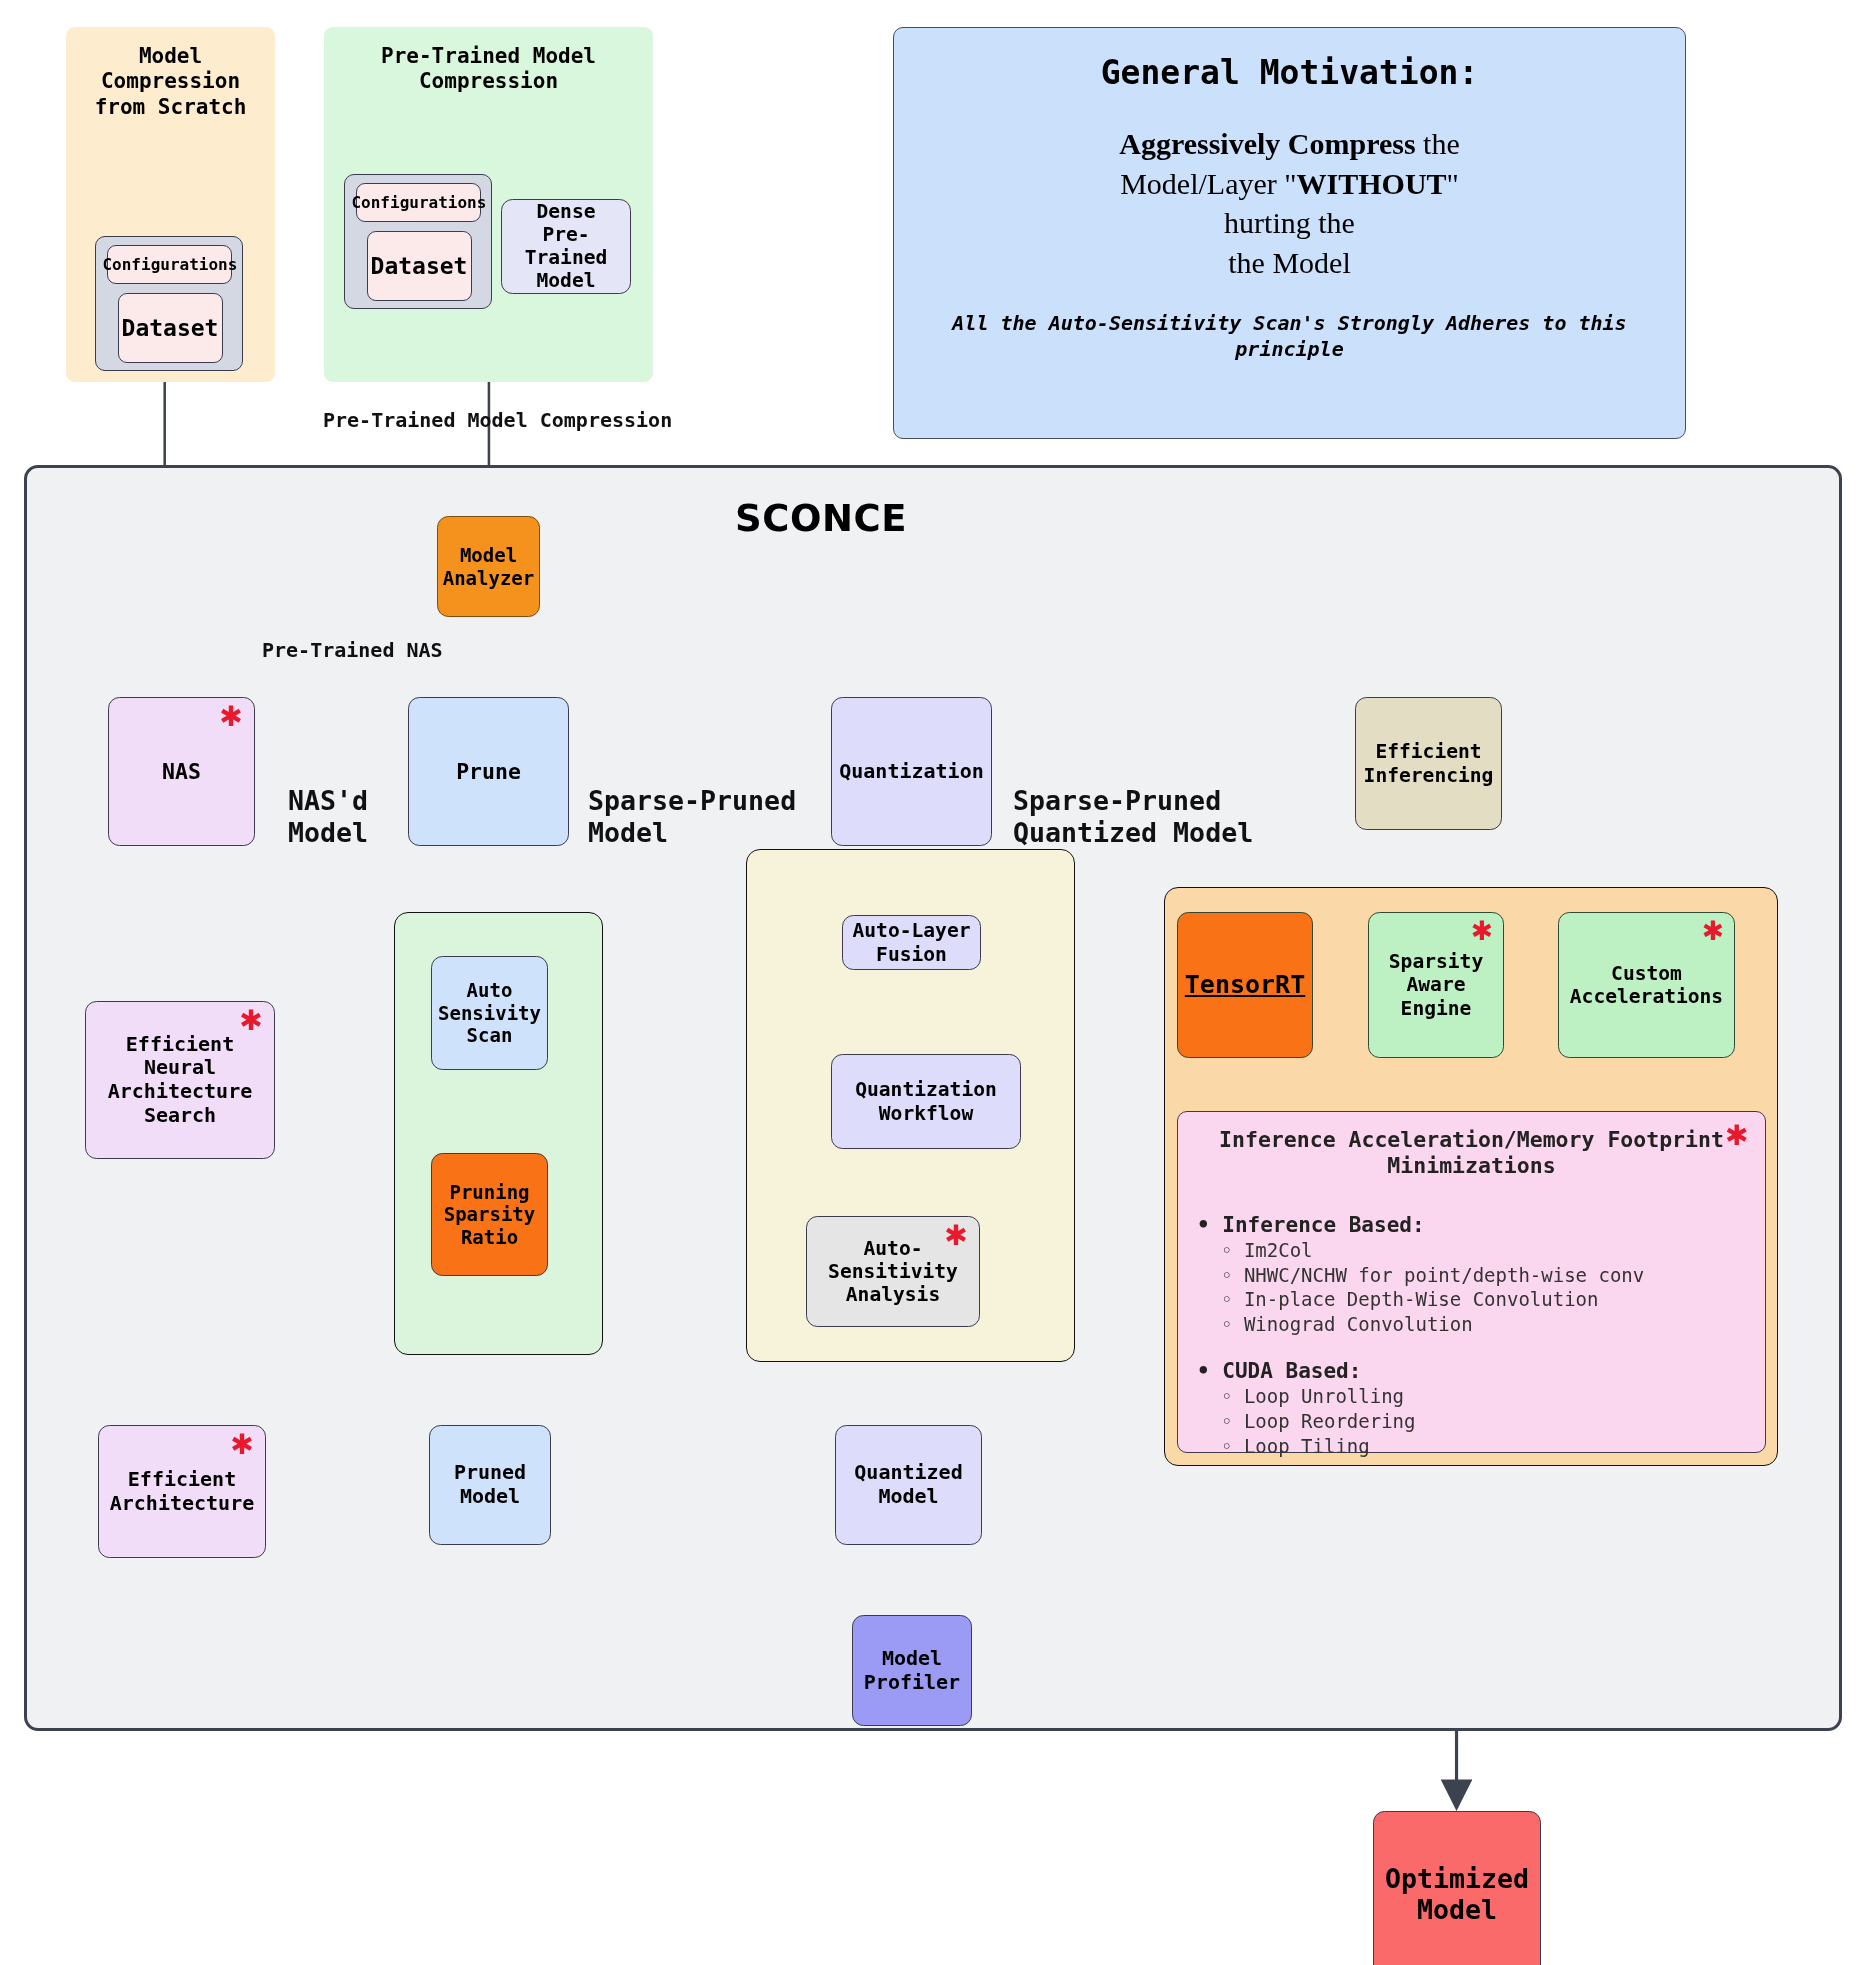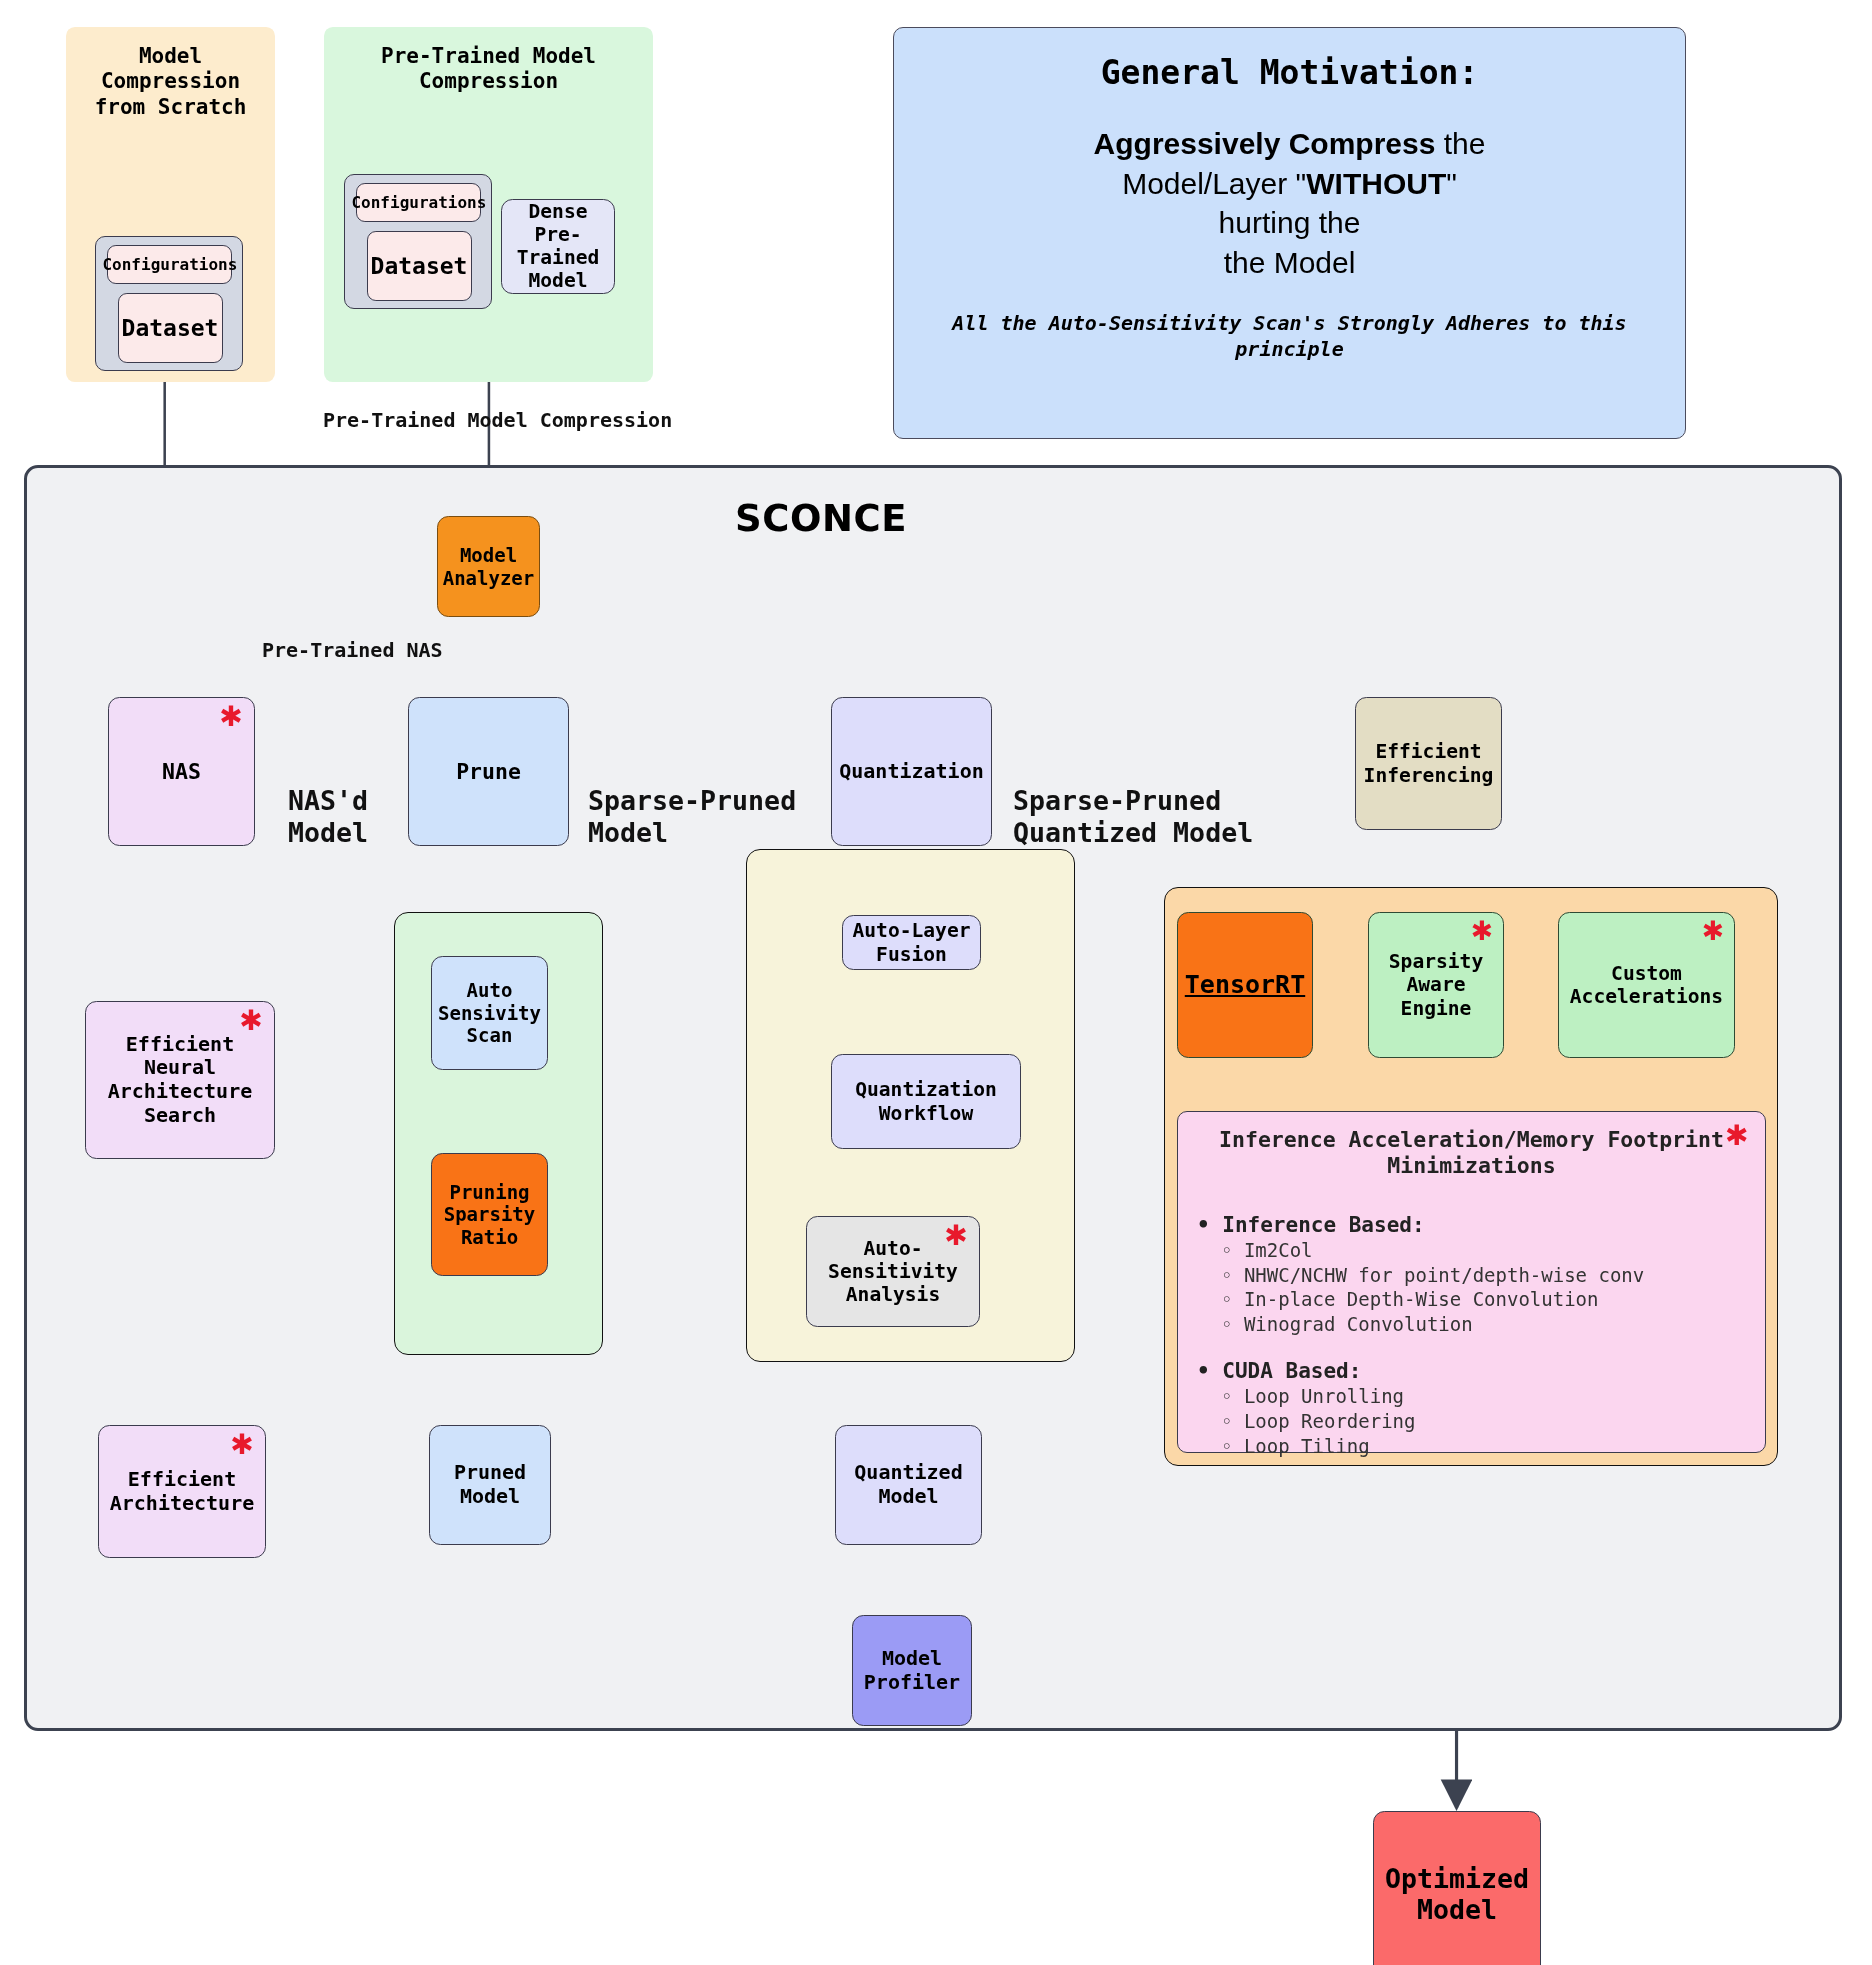--- a/index.html
+++ b/index.html
@@ -57,21 +57,21 @@
 
   
   #motivation{
     left:893px;top:26.6px;width:793px;height:412px;
     background:#cbe0fb;border:1.9px solid #4b4b5c;border-radius:10px;
     padding:16.5px 25px;
   }
   #mot-title{text-align:center;font-size:33px;font-weight:bold;color:#000;
     font-family:"DejaVu Sans Mono", monospace;margin-top:8.9px;}
   #mot-body{text-align:center;font-size:30px;color:#000;margin-top:32px;
-    font-family:Liberation Sans, sans-serif;line-height:1.32;}
+    font-family:Liberation Serif, serif;line-height:1.32;}
   #mot-body b{font-weight:bold;}
   #mot-foot{text-align:center;font-size:20px;font-weight:bold;font-style:italic;
     color:#000;margin-top:28px;font-family:"DejaVu Sans Mono", monospace;line-height:1.3;}
 
   
   #sconce{
     left:24px;top:465px;width:1818px;height:1266px;
     background:#f0f1f3;border:3.2px solid #3c4250;border-radius:14px;
   }
   #sconce-title{position:absolute;left:735px;top:497px;font-size:37px;
@@ -159,21 +159,21 @@
   <div class="grouplabel">Pre-Trained Model
 Compression</div>
   <div class="dataholder" style="left:20px;top:147px;width:146px;height:133px;">
     <div class="innerbox" style="left:11.4px;top:8.9px;width:123px;height:37px;font-size:16px;">
       <span>Configurations</span>
     </div>
     <div class="innerbox" style="left:21.5px;top:56px;width:103px;height:68px;font-size:23px;">
       <span>Dataset</span>
     </div>
   </div>
-  <div class="node" style="left:177px;top:172px;width:114px;height:95px;background:#e4e6f7;font-size:19.6px;">
+  <div class="node" style="left:177px;top:172px;width:130px;height:95px;background:#e4e6f7;font-size:19.6px;">
     <span>Dense
 Pre-Trained
 Model</span>
   </div>
 </div>
 
 <div class="abs" id="motivation">
   <div id="mot-title">
     <b>General Motivation</b><span>:</span>
   </div>

